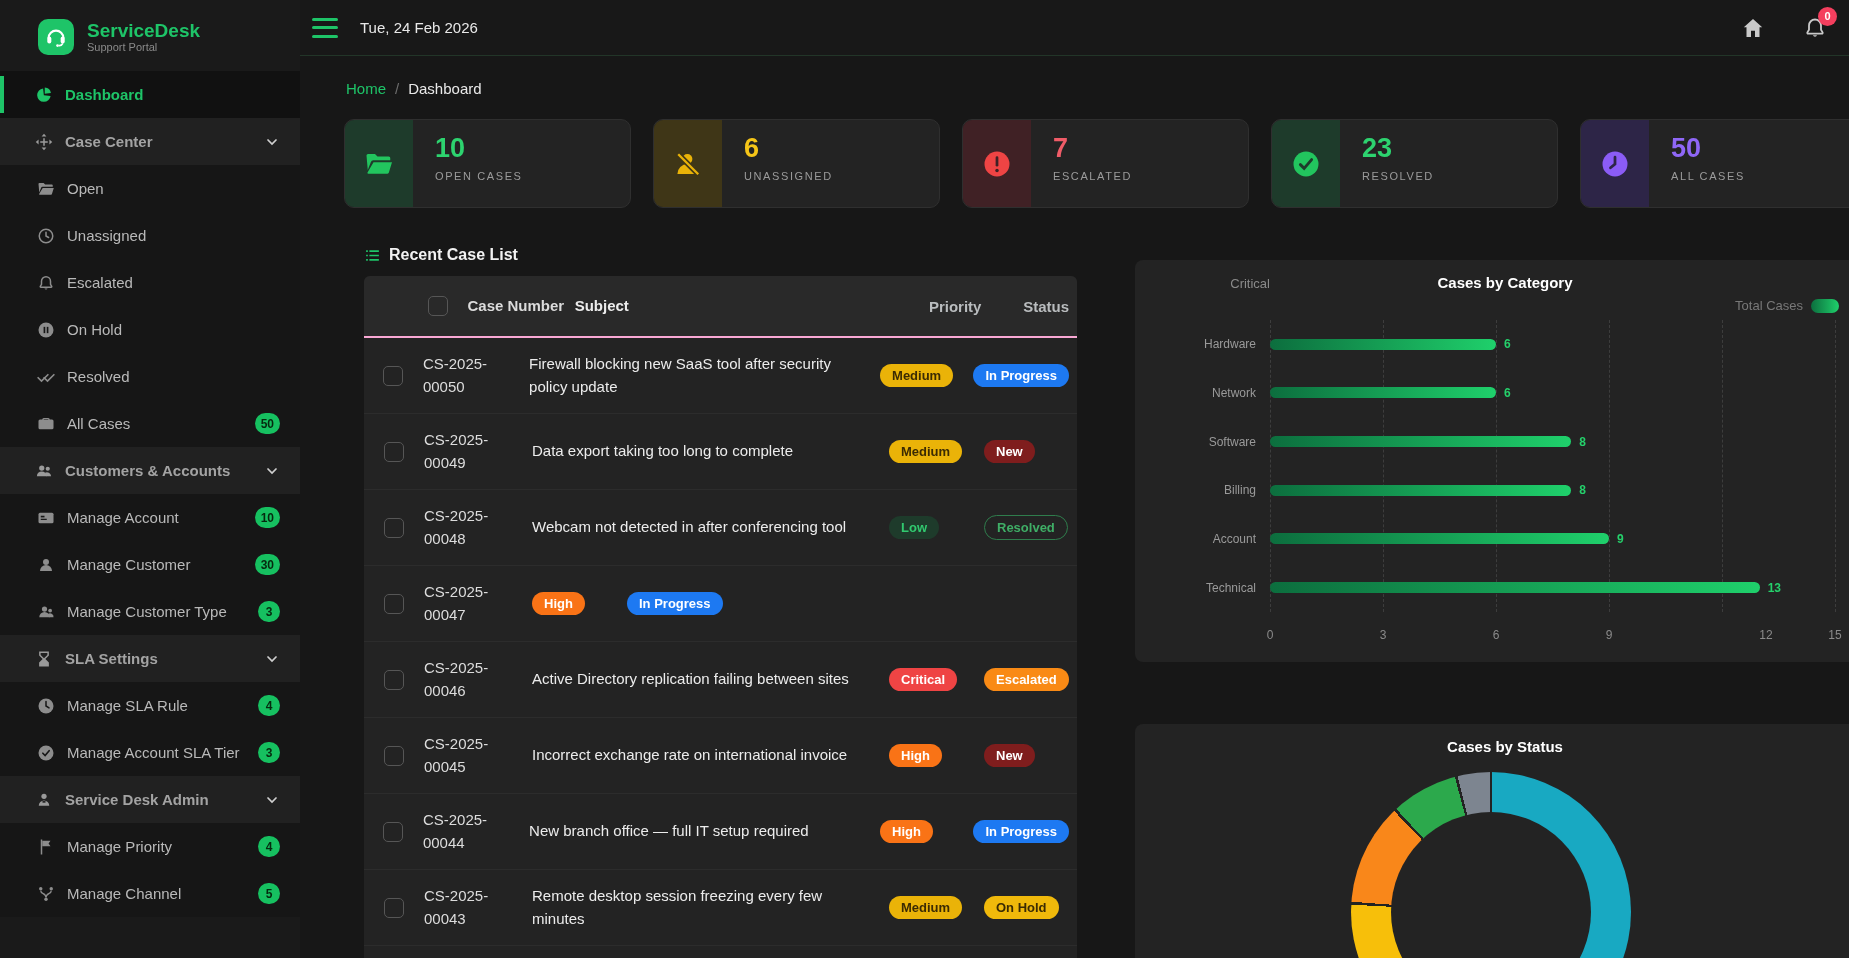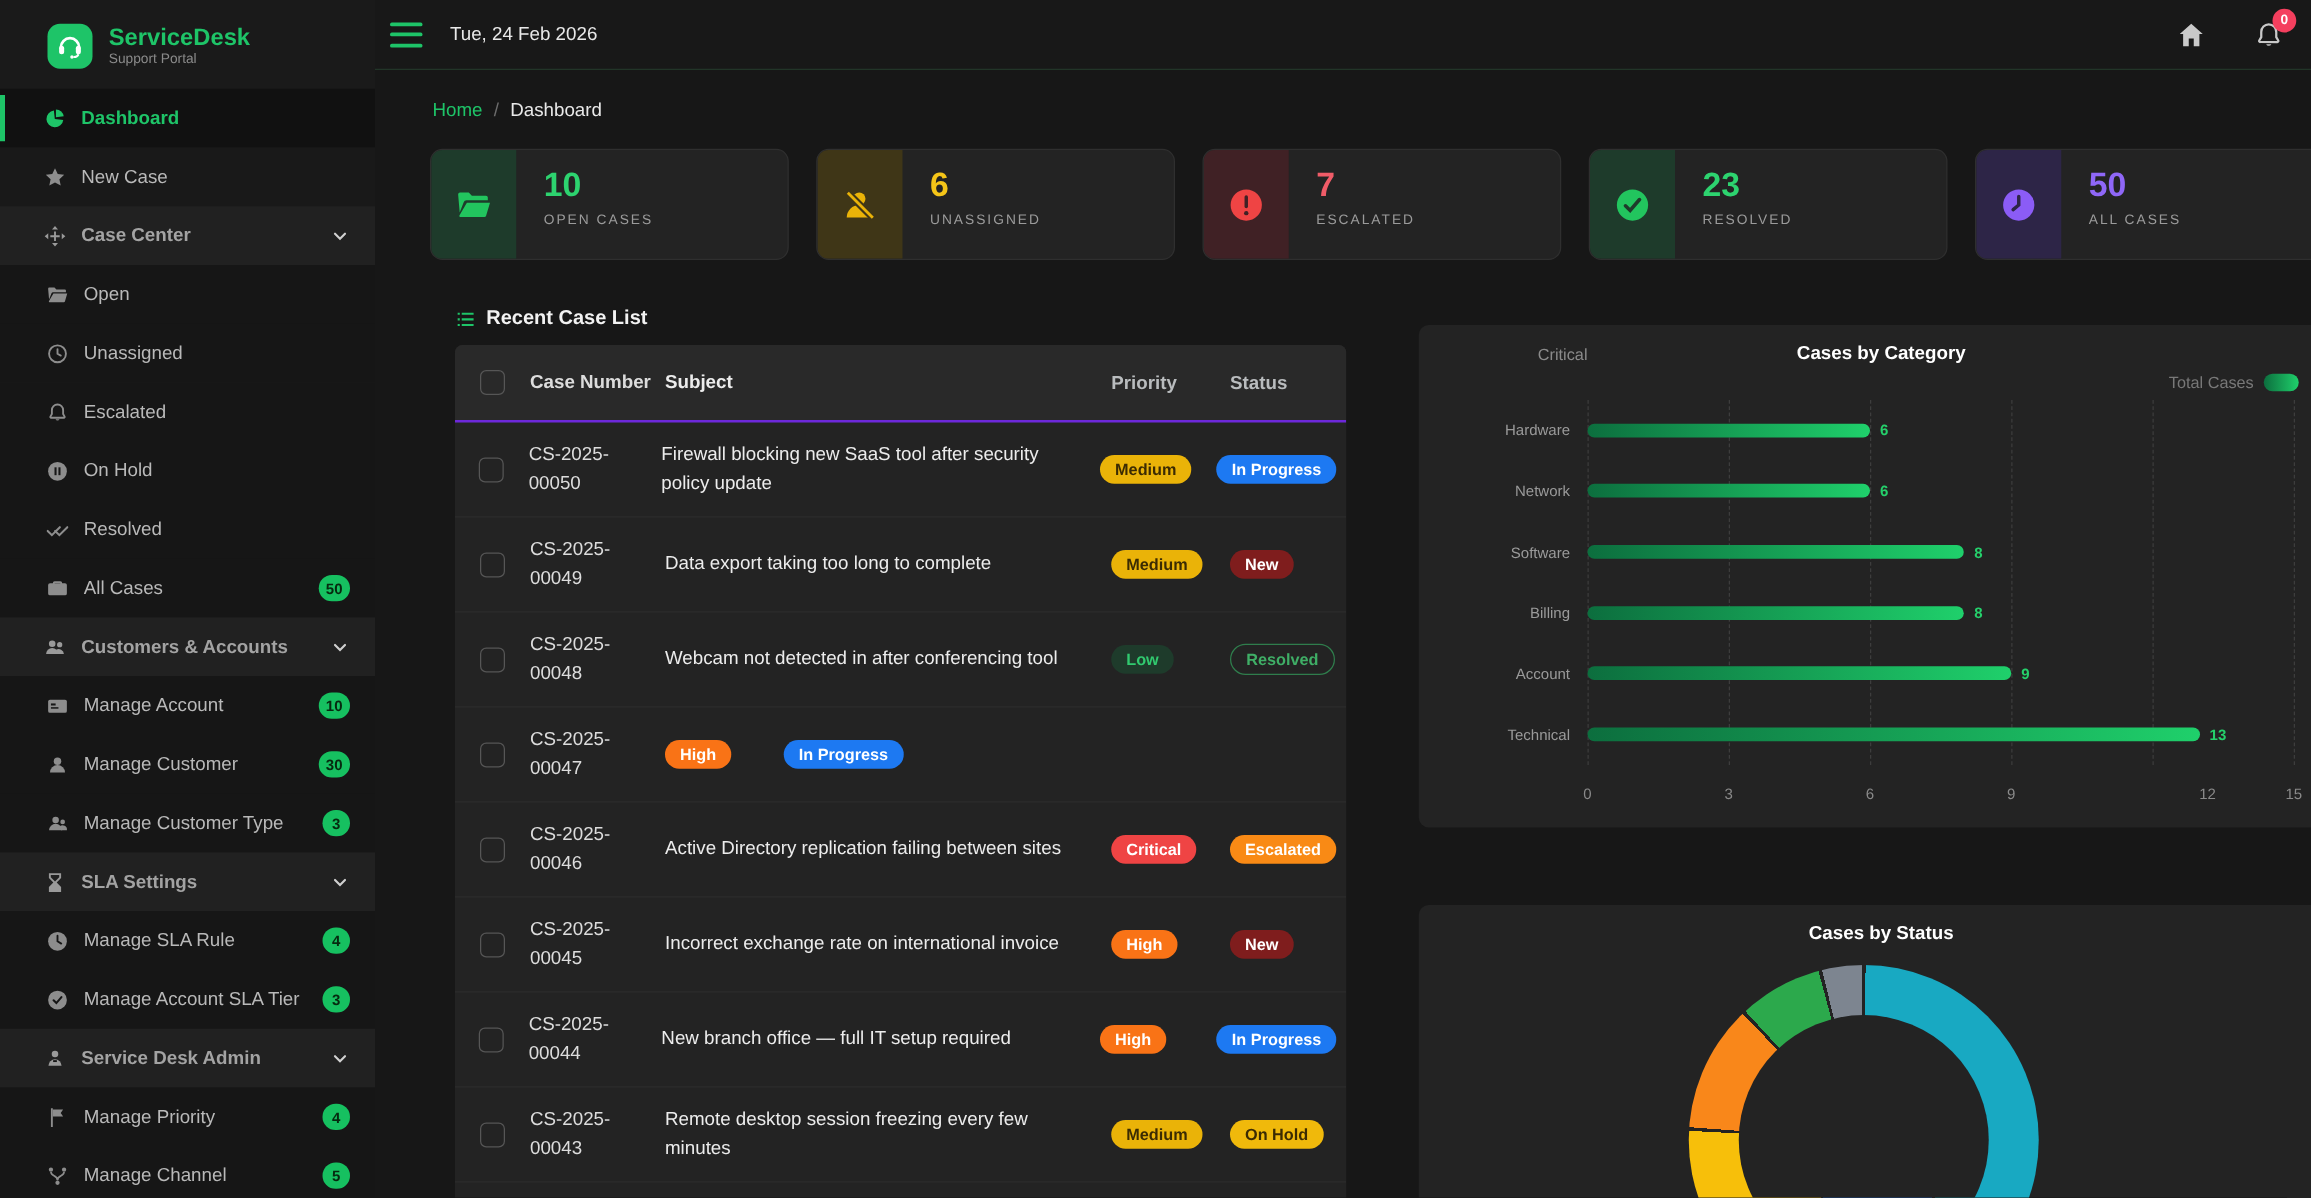--- a/index.html
+++ b/index.html
@@ -60,21 +60,21 @@
   .left-col { width:713px; flex:0 0 auto; }
   .right-col { width:740px; flex:0 0 auto; margin-left:58px; }
 
   .list-title-row { display:flex; align-items:center; gap:8px; margin:8px 0 12px 0; }
   .list-title-row .t-ic { width:17px; height:17px; color:#1ec468; display:flex; }
   .list-title-row .t-ic svg { width:17px; height:17px; }
   .list-title { font-size:16px; font-weight:bold; color:#f2f2f2; }
 
   
   .table-panel { background:#232323; border-radius:6px; overflow:hidden; }
-  .thead { display:flex; align-items:center; background:#292929; border-bottom:2px solid #6d28d9; min-height:62px; font-weight:bold; color:#b9bcbe; font-size:15px; }
+  .thead { display:flex; align-items:center; background:#292929; border-bottom:2px solid #f9a8d4; min-height:62px; font-weight:bold; color:#b9bcbe; font-size:15px;padding-left:44px; }
   .trow { display:flex; align-items:center; min-height:76px; border-bottom:1px solid #2c2c2c; font-size:15px; cursor:pointer; }
   .cell { padding:10px 8px 10px 0; }
   .c-check { width:60px; display:flex; justify-content:center; padding-right:0; }
   .c-num { width:108px; padding-right:8px; color:#dcdcdc; line-height:1.5; word-break:break-word; }
   .c-subj { width:357px; padding-right:26px; color:#ececec; line-height:1.5; }
   .c-pri { width:95px; }
   .c-status { flex:1; }
   .checkbox { width:20px; height:20px; border:1.5px solid #565656; border-radius:5px; background:transparent; cursor:pointer; }
   .pill { display:inline-block; padding:4px 12px; border-radius:13px; font-size:13px; font-weight:bold; white-space:nowrap; }
   .pill.medium { background:#eab308; color:#3b2b03; }
@@ -132,29 +132,20 @@
   <div class="nav">
 
   <div class="s-item active item">
         <span class="s-ic">
           <svg viewBox="0 0 24 24">
             <path fill="currentColor" d="M10.8 3.2a9 9 0 1 0 10 10l-9-1z"></path>
             <path fill="currentColor" d="M13 2v8.3l8.3-.9A9 9 0 0 0 13 2z"></path>
           </svg>
         </span>
         <span class="s-label">Dashboard</span>
-
-      </div>
-      <div class="s-item item">
-        <span class="s-ic">
-          <svg viewBox="0 0 24 24">
-            <path fill="currentColor" d="M12 2l2.9 6.3 6.9.8-5.1 4.7 1.4 6.8L12 17.2l-6.1 3.4 1.4-6.8L2.2 9.1l6.9-.8z"></path>
-          </svg>
-        </span>
-        <span class="s-label">New Case</span>
 
       </div>
       <div class="s-item group">
         <span class="s-ic">
           <svg viewBox="0 0 24 24">
             <path fill="currentColor" d="M12 1l3.2 3.8H8.8zM12 23l-3.2-3.8h6.4zM1 12l3.8-3.2v6.4zM23 12l-3.8 3.2V8.8zM11 7h2v4h4v2h-4v4h-2v-4H7v-2h4z"></path>
           </svg>
         </span>
         <span class="s-label">Case Center</span>
 

